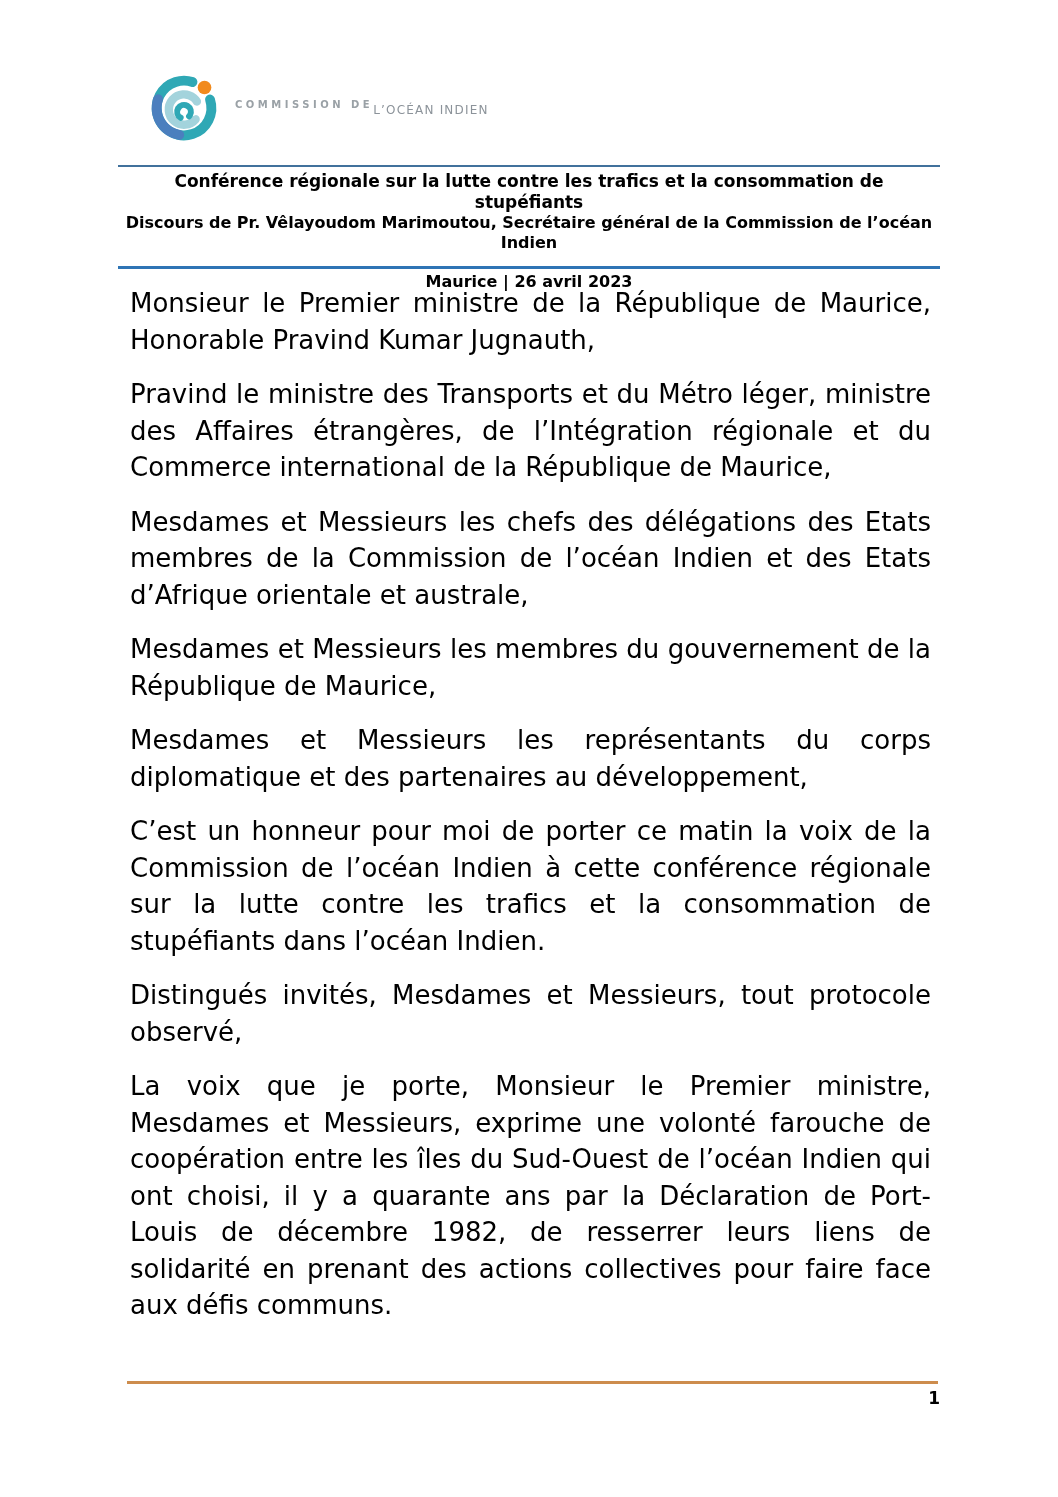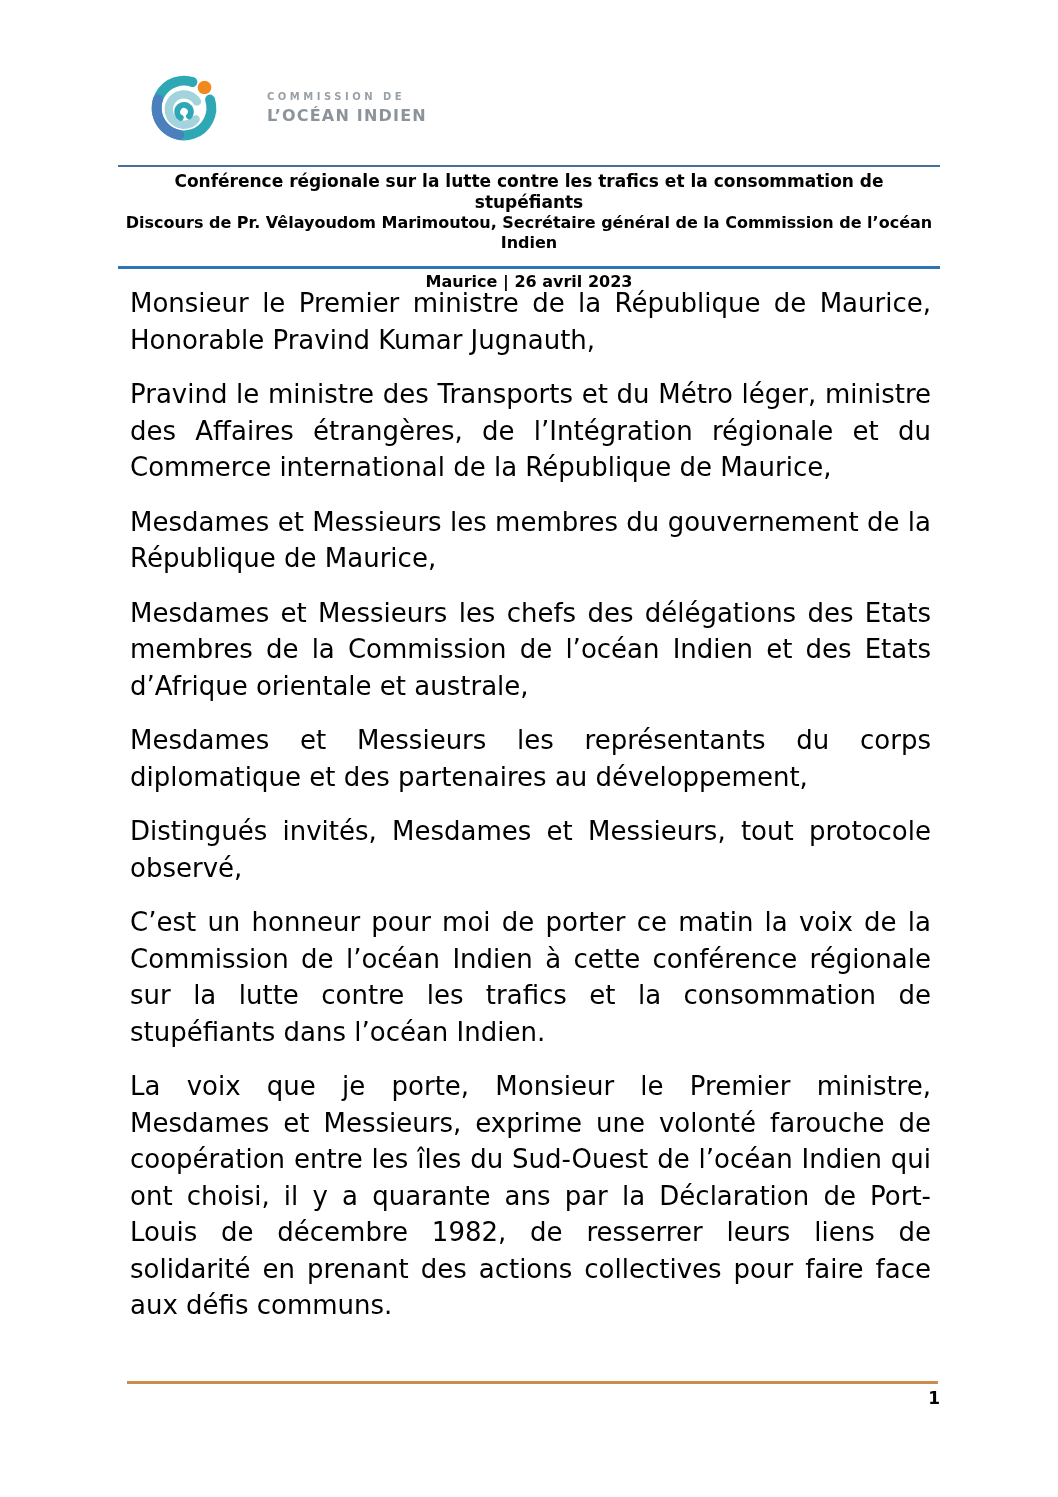--- a/index.html
+++ b/index.html
@@ -5,23 +5,23 @@
   html,body{margin:0;padding:0;background:#e8e8e8;}
   .page{
     position:relative;width:1058px;height:1497px;margin:0 auto;
     background:#ffffff;color:#000;
     font-family:"DejaVu Sans","Liberation Sans",sans-serif;
     overflow:hidden;
   }
   
   .logo{position:absolute;left:146px;top:70px;display:flex;align-items:center;gap:13px;}
   .logo svg{display:block;}
-  .logo-text{display:flex;flex-direction:column;margin-left:32px;}
+  .logo-text{display:flex;flex-direction:row;}
   .logo-text .l1{font-size:10px;letter-spacing:3.5px;color:#9aa1a6;font-weight:bold;}
-  .logo-text .l2{font-size:16px;letter-spacing:1.2px;color:#8c939a;margin-top:4px;font-weight:bold;}
+  .logo-text .l2{font-size:12px;letter-spacing:1.2px;color:#8c939a;margin-top:4px;}
   
   .rule-top{position:absolute;left:118px;width:822px;top:165px;border-top:2px solid var(--header-rule-top);}
   .header-lines{position:absolute;left:118px;width:822px;top:171px;text-align:center;font-weight:bold;color:#000000;}
   .header-title{font-size:17px;line-height:21px;}
   .header-subtitle{font-size:16px;line-height:20px;}
   .header-date{font-size:16px;line-height:20px;margin-top:19px;}
   .rule-bottom{position:absolute;left:118px;width:822px;top:266px;border-top:3px solid var(--header-rule-bottom);}
   
   .body-text{
     position:absolute;left:130px;width:801px;top:285px;
@@ -62,24 +62,24 @@
   <div class="header-lines">
     <div class="header-title">Conférence régionale sur la lutte contre les trafics et la consommation de stupéfiants</div>
     <div class="header-subtitle">Discours de Pr. Vêlayoudom Marimoutou, Secrétaire général de la Commission de l’océan Indien</div>
     <div class="header-date">Maurice | 26 avril 2023</div>
   </div>
   <div class="rule-bottom"></div>
 
   <div class="body-text">
     <p>Monsieur le Premier ministre de la République de Maurice, Honorable Pravind Kumar Jugnauth,</p>
     <p>Pravind le ministre des Transports et du Métro léger, ministre des Affaires étrangères, de l’Intégration régionale et du Commerce international de la République de Maurice,</p>
+    <p>Mesdames et Messieurs les chefs des délégations des Etats membres de la Commission de l’océan Indien et des Etats d’Afrique orientale et australe,</p>
     <p>Mesdames et Messieurs les membres du gouvernement de la République de Maurice,</p>
-    <p>Mesdames et Messieurs les chefs des délégations des Etats membres de la Commission de l’océan Indien et des Etats d’Afrique orientale et australe,</p>
     <p>Mesdames et Messieurs les représentants du corps diplomatique et des partenaires au développement,</p>
+    <p>C’est un honneur pour moi de porter ce matin la voix de la Commission de l’océan Indien à cette conférence régionale sur la lutte contre les trafics et la consommation de stupéfiants dans l’océan Indien.</p>
     <p>Distingués invités, Mesdames et Messieurs, tout protocole observé,</p>
-    <p>C’est un honneur pour moi de porter ce matin la voix de la Commission de l’océan Indien à cette conférence régionale sur la lutte contre les trafics et la consommation de stupéfiants dans l’océan Indien.</p>
     <p>La voix que je porte, Monsieur le Premier ministre, Mesdames et Messieurs, exprime une volonté farouche de coopération entre les îles du Sud-Ouest de l’océan Indien qui ont choisi, il y a quarante ans par la Déclaration de Port-Louis de décembre 1982, de resserrer leurs liens de solidarité en prenant des actions collectives pour faire face aux défis communs.</p>
   </div>
 
   <div class="footer-rule"></div>
   <div class="page-number">1</div>
 
 </div>
 
 </body></html>

